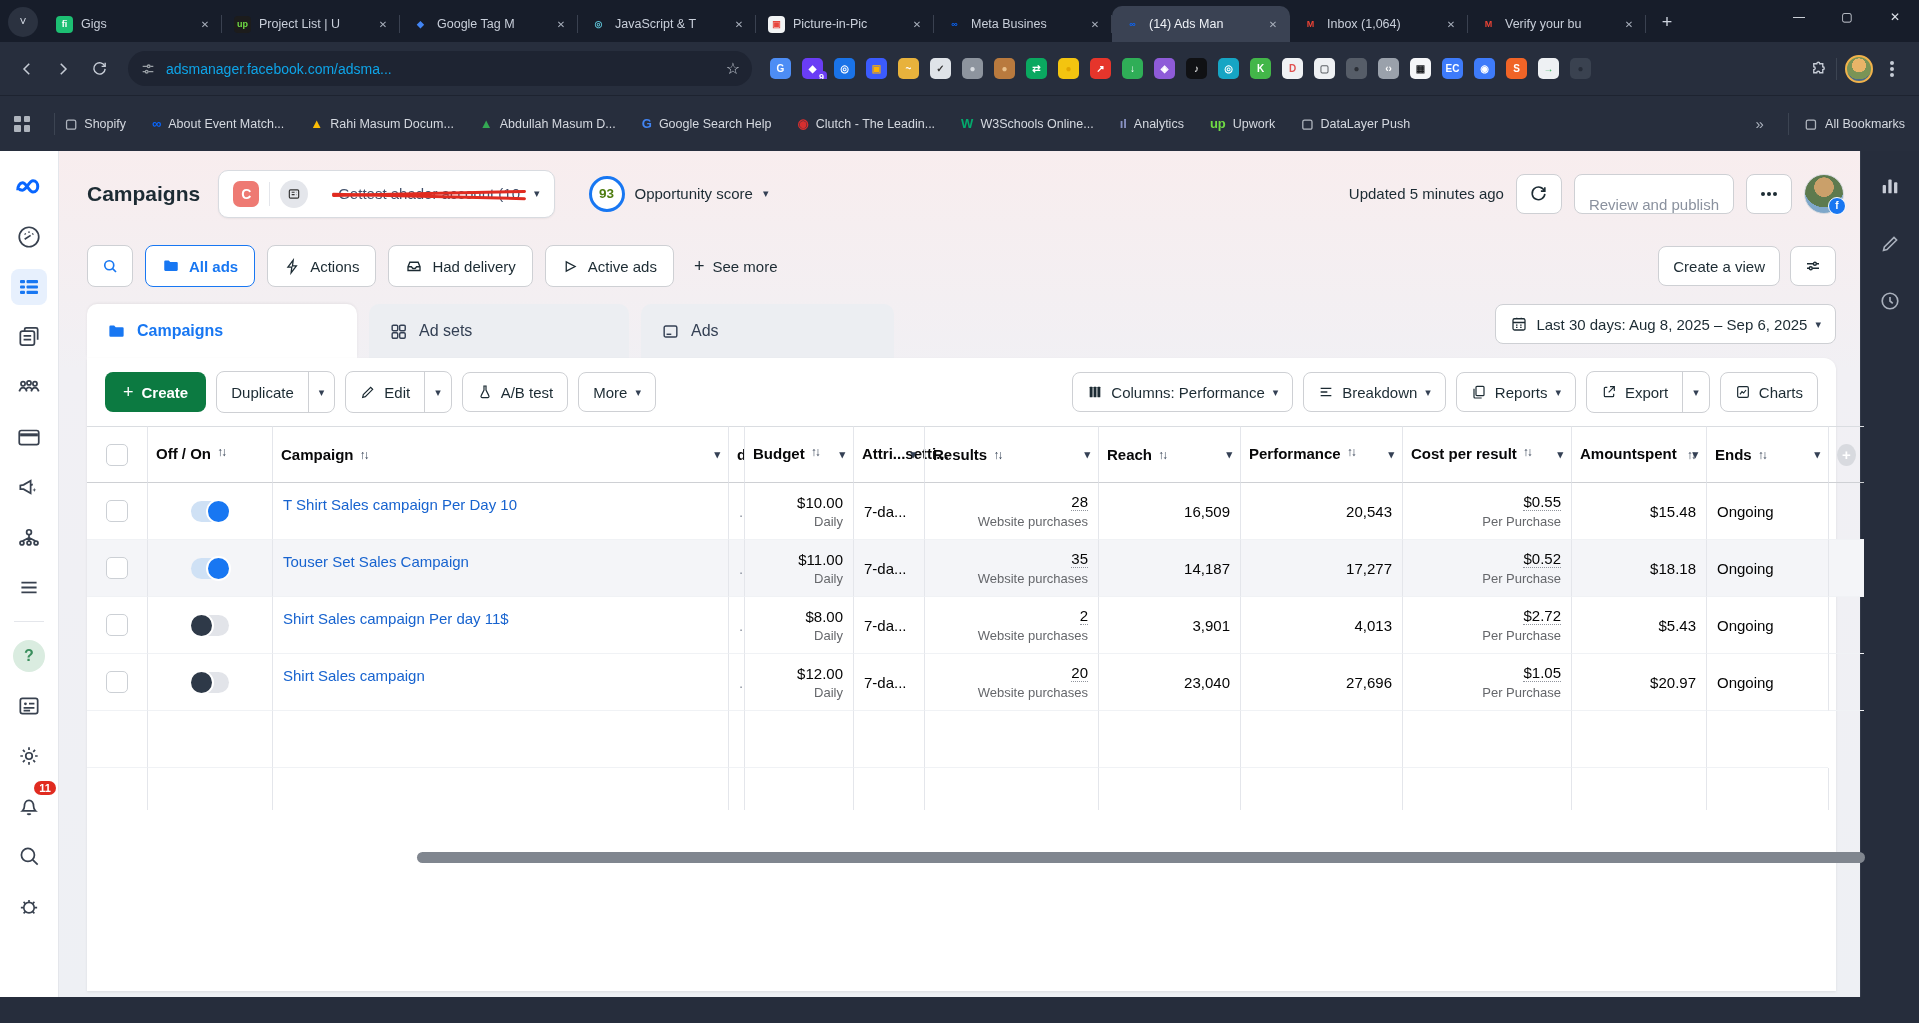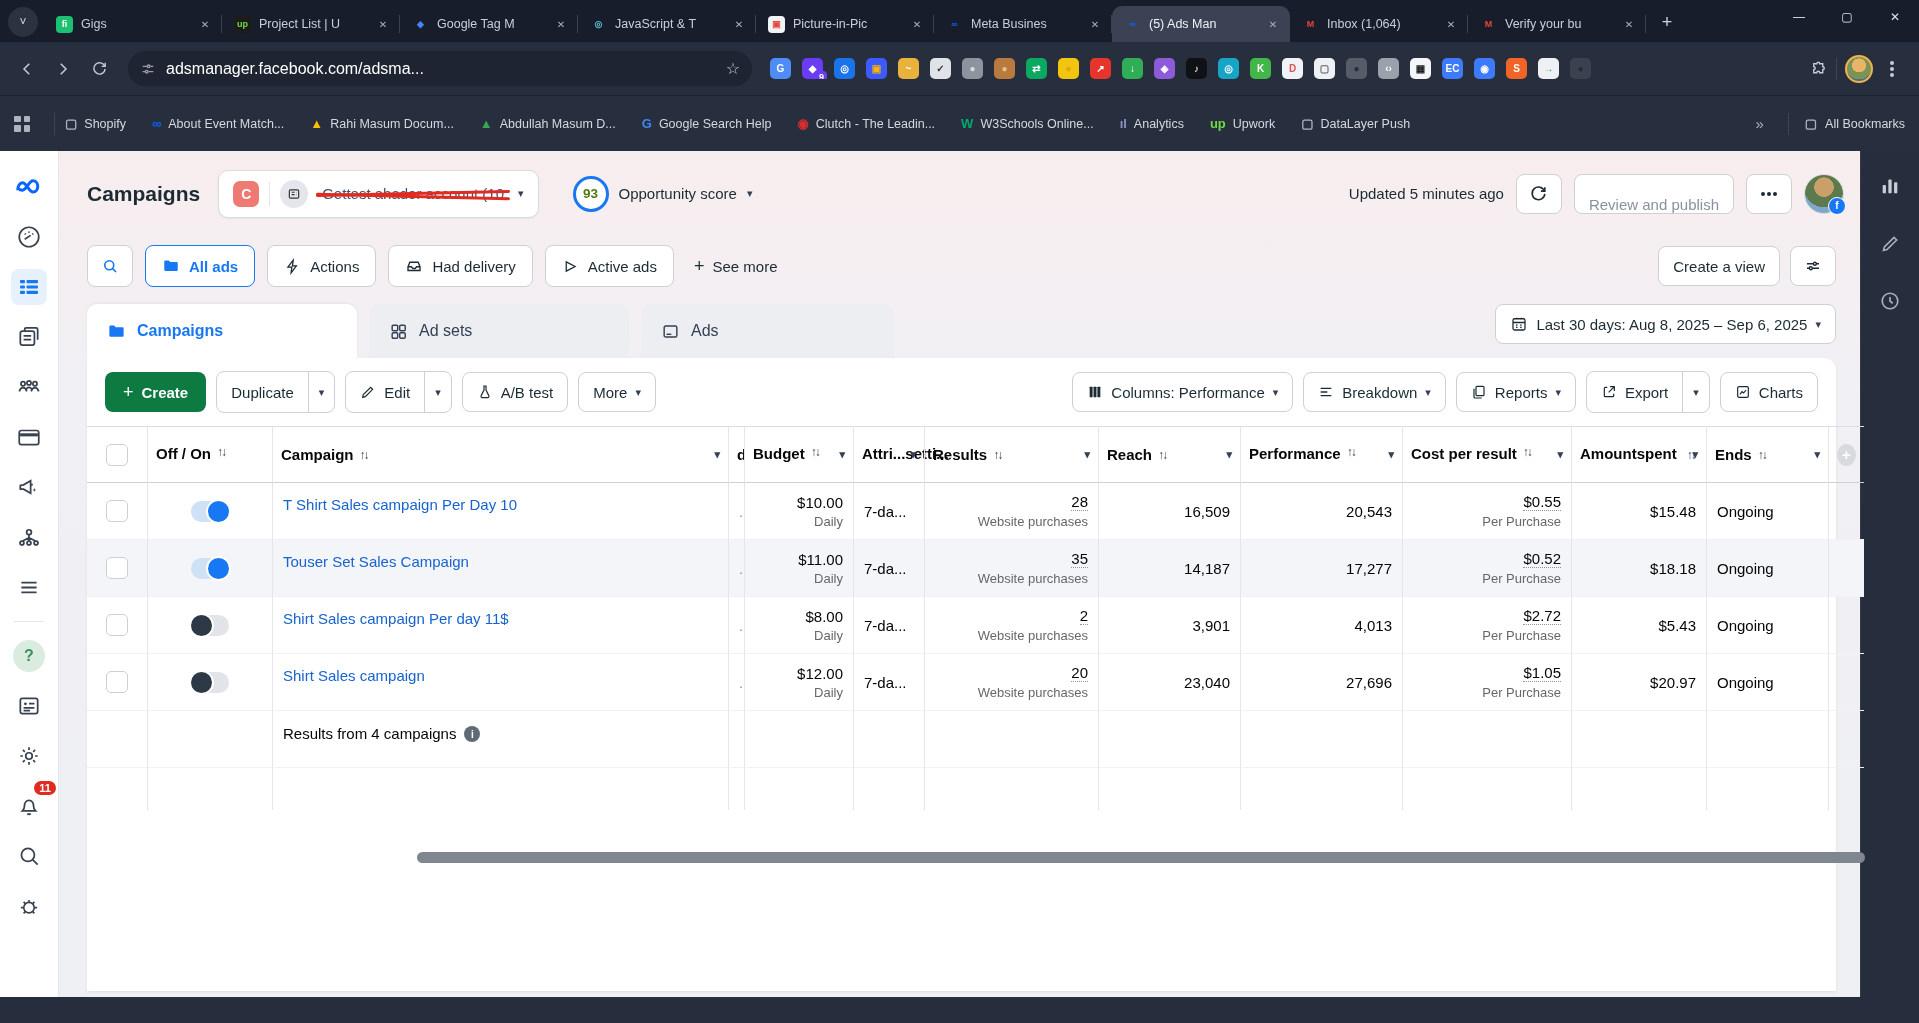--- a/index.html
+++ b/index.html
@@ -22,21 +22,21 @@
   .tab-close{width:18px;height:18px;border-radius:50%;display:flex;align-items:center;justify-content:center;
     font-size:10px;color:#aab1bd;}
   .newtab{width:30px;height:30px;margin:0 0 5px 6px;color:#cfd5df;font-size:18px;display:flex;align-items:center;justify-content:center;}
   .wincontrols{margin-left:auto;display:flex;align-self:flex-start;}
   .winbtn{width:48px;height:34px;display:flex;align-items:center;justify-content:center;color:#dfe3ea;font-size:12px;}
 
   .navbar{height:53px;background:#272e3d;display:flex;align-items:center;padding:0 10px;flex:0 0 53px;gap:2px;}
   .navicon{width:34px;height:34px;border-radius:50%;display:flex;align-items:center;justify-content:center;color:#c6ccd6;}
   .omnibox{height:35px;background:#1e2432;border-radius:18px;display:flex;align-items:center;flex:0 0 600px;
     margin:0 8px 0 10px;padding:0 12px;gap:10px;}
-  .url{color:#ffffff;font-size:16px;flex:1;white-space:nowrap;overflow:hidden;}
+  .url{color:#0ea5e9;font-size:14px;flex:1;white-space:nowrap;overflow:hidden;}
   .star{color:#c6ccd6;font-size:16px;}
   .exts{display:flex;align-items:center;gap:11px;padding:0 8px;flex:1;overflow:hidden;}
   .ext{width:21px;height:21px;border-radius:5px;position:relative;display:flex;align-items:center;justify-content:center;flex:0 0 21px;}
   .eg{font-size:10px;font-weight:700;font-style:normal;}
   .ebadge{position:absolute;right:-4px;bottom:-4px;background:#6a3df5;color:#fff;font-size:9px;font-weight:700;
     font-style:normal;border-radius:4px;padding:0 3px;line-height:12px;}
   .ebadge:empty{display:none;}
   .navdivider{width:1px;height:22px;background:#3c4452;margin:0 6px;}
   .avatar-sm{width:28px;height:28px;border-radius:50%;background:radial-gradient(circle at 50% 35%,#e9b468 0 35%,#7a9456 36% 70%,#4a6b8a 71%);
     border:2px solid #f1b24a;box-sizing:border-box;}
@@ -68,21 +68,21 @@
   .main{flex:1;min-width:0;display:flex;flex-direction:column;
     background:linear-gradient(180deg,#f8edee 0%,#f1f0f4 26%,#eef0f4 100%);}
   .mhead{height:85px;display:flex;align-items:center;padding:0 16px 0 28px;gap:18px;flex:0 0 85px;}
   .page-title{font-size:21px;font-weight:700;color:#1c2b33;}
   .acct-pill{height:46px;background:#fff;border:1px solid #d8dbe0;border-radius:10px;display:flex;align-items:center;
     gap:10px;padding:0 14px;box-shadow:0 1px 2px rgba(0,0,0,.05);}
   .acct-badge{width:26px;height:26px;border-radius:7px;background:#ee7a73;color:#fff;font-weight:700;font-size:14px;
     display:flex;align-items:center;justify-content:center;}
   .acct-vr{width:1px;height:24px;background:#e4e6eb;}
   .acct-ico{width:28px;height:28px;border-radius:50%;background:#e4e6eb;display:flex;align-items:center;justify-content:center;color:#333;}
-  .struck{position:relative;font-size:15px;color:#41506a;padding:0 4px;white-space:nowrap;}
+  .struck{position:relative;font-size:15px;color:#41506a;padding:0 4px;white-space:nowrap;margin-left:16px;}
   .struck:before,.struck:after{content:"";position:absolute;left:-2px;right:-2px;height:3px;background:#e02b20;border-radius:2px;}
   .struck:before{top:44%;transform:rotate(-1.2deg);}
   .struck:after{top:60%;transform:rotate(1.3deg);}
   .caret{font-size:11px;color:#344054;}
   .opp{display:flex;align-items:center;gap:10px;margin-left:16px;}
   .opp-ring{width:36px;height:36px;border:3px solid #1877f2;border-radius:50%;background:#fff;box-sizing:border-box;
     display:flex;align-items:center;justify-content:center;font-weight:700;font-size:13.5px;color:#4d7c0f;}
   .opp-label{font-size:15px;color:#1c2b33;}
   .mhead-right{margin-left:auto;display:flex;align-items:center;gap:12px;}
   .updated{font-size:15px;color:#1c2b33;}
@@ -205,21 +205,21 @@
         </div>
 
         <div class="tab">
           <span class="fav" style="background: transparent; color: rgb(8, 102, 255);">∞</span>
           <span class="tab-label">Meta Busines</span>
           <span class="tab-close">✕</span>
         </div>
 
         <div class="tab active">
           <span class="fav" style="background: transparent; color: rgb(8, 102, 255);">∞</span>
-          <span class="tab-label">(5) Ads Man</span>
+          <span class="tab-label">(14) Ads Man</span>
           <span class="tab-close">✕</span>
         </div>
 
         <div class="tab">
           <span class="fav" style="background: transparent; color: rgb(234, 67, 53);">M</span>
           <span class="tab-label">Inbox (1,064)</span>
           <span class="tab-close">✕</span>
         </div>
 
         <div class="tab">
@@ -963,24 +963,20 @@
               </div>
               <div class="td num">$20.97</div>
               <div class="td">Ongoing</div>
               <div class="td"></div>
             </div>
           </div>
 
         <div class="tgrid">
           <div class="td"></div>
           <div class="td"></div>
-          <div class="td footer-cell">
-            <span>Results from 4 campaigns</span>
-            <span class="info-dot">i</span>
-          </div>
           <div class="td"></div>
             <div class="td"></div>
             <div class="td"></div>
             <div class="td"></div>
             <div class="td"></div>
           <div class="td"></div>
             <div class="td"></div>
             <div class="td"></div>
             <div class="td"></div>
             <div class="td"></div>

